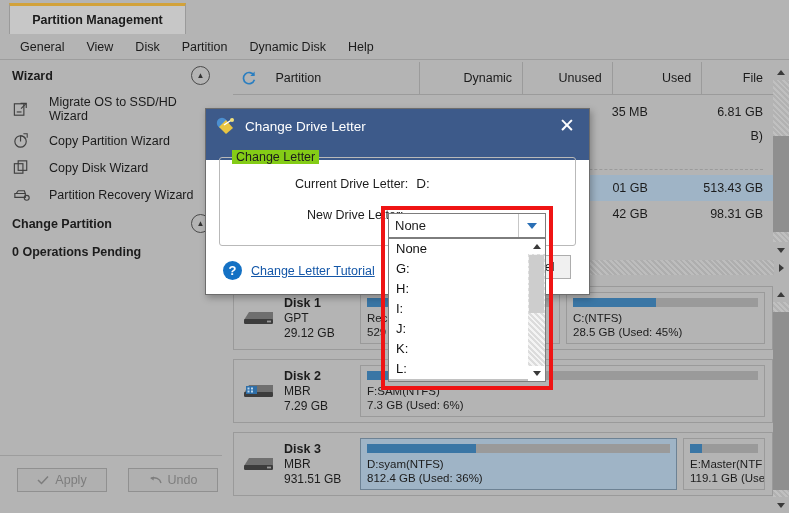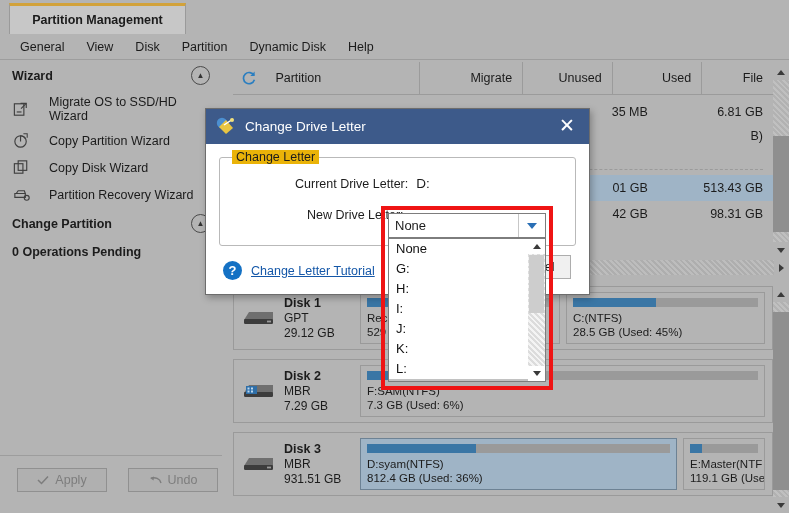--- a/index.html
+++ b/index.html
@@ -136,29 +136,29 @@
   .plbl { font-size: 11.5px; line-height: 14px; white-space: nowrap; }
 
   
   .dlg {
     position: absolute; left: 205px; top: 108px; width: 383px; height: 185px;
     background: #ffffff; border: 1px solid #6d6d6d;
     box-shadow: 2px 3px 7px rgba(0,0,0,.28);
   }
   .dlg-title {
     height: 35px; background: #3d5a8a; display: flex; align-items: center;
-    padding: 0 8px 0 9px; color: #fff; font-size: 13.5px;
+    padding: 0 8px 16px 9px; color: #fff; font-size: 13.5px;
   }
   .dlg-title .tt { margin-left: 8px; }
   .dlg-x { margin-left: auto; font-size: 19px; line-height: 1; padding: 0 6px 3px 6px; color: #fff; }
   .gbox {
     position: absolute; left: 13px; top: 48px; width: 355px; height: 87px;
     border: 1px solid #b9b9b9; border-radius: 3px;
   }
-  .gbox-lbl { position: absolute; left: 12px; top: -8px; background: #eab308; padding: 0 4px; font-size: 12.5px; }
+  .gbox-lbl { position: absolute; left: 12px; top: -8px; background: #84cc16; padding: 0 4px; font-size: 12.5px; }
   .frow { position: absolute; display: flex; align-items: center; font-size: 12.5px; }
   .frow.r1 { left: 75px; top: 18px; }
   .frow.r2 { left: 87px; top: 50px; }
   .fval { margin-left: 8px; font-size: 13.5px; }
   .helprow { position: absolute; left: 17px; top: 152px; display: flex; align-items: center; gap: 9px; }
   .qmark {
     width: 19px; height: 19px; border-radius: 50%; background: #1471c4; color: #fff;
     font-size: 13px; font-weight: bold; display: flex; align-items: center; justify-content: center;
   }
   .tutlink { color: #1457a8; text-decoration: underline; font-size: 12.5px; }
@@ -302,21 +302,21 @@
 
     <div class="tbl">
       <div class="thead">
         <div class="th refresh">
           <svg width="16" height="16" viewBox="0 0 16 16">
             <path d="M13 5.5 A5.6 5.6 0 1 0 13.4 9.8" fill="none" stroke="#2a7ec0" stroke-width="1.7"></path>
             <path d="M13.6 1.6 L13.6 6 L9.3 6 Z" fill="#2a7ec0"></path>
           </svg>
         </div>
         <div class="th c-part">Partition</div>
-        <div class="th c-cap">Migrate</div>
+        <div class="th c-cap">Dynamic</div>
         <div class="th c-unus">Unused</div>
         <div class="th c-used">Used</div>
         <div class="th c-file">File</div>
       </div>
 
       <div class="trow" style="margin-top:4px;">
         <div class="td c-lead"></div>
         <div class="td c-cap"></div>
         <div class="td c-used">35 MB</div>
         <div class="td c-unus">6.81 GB</div>

